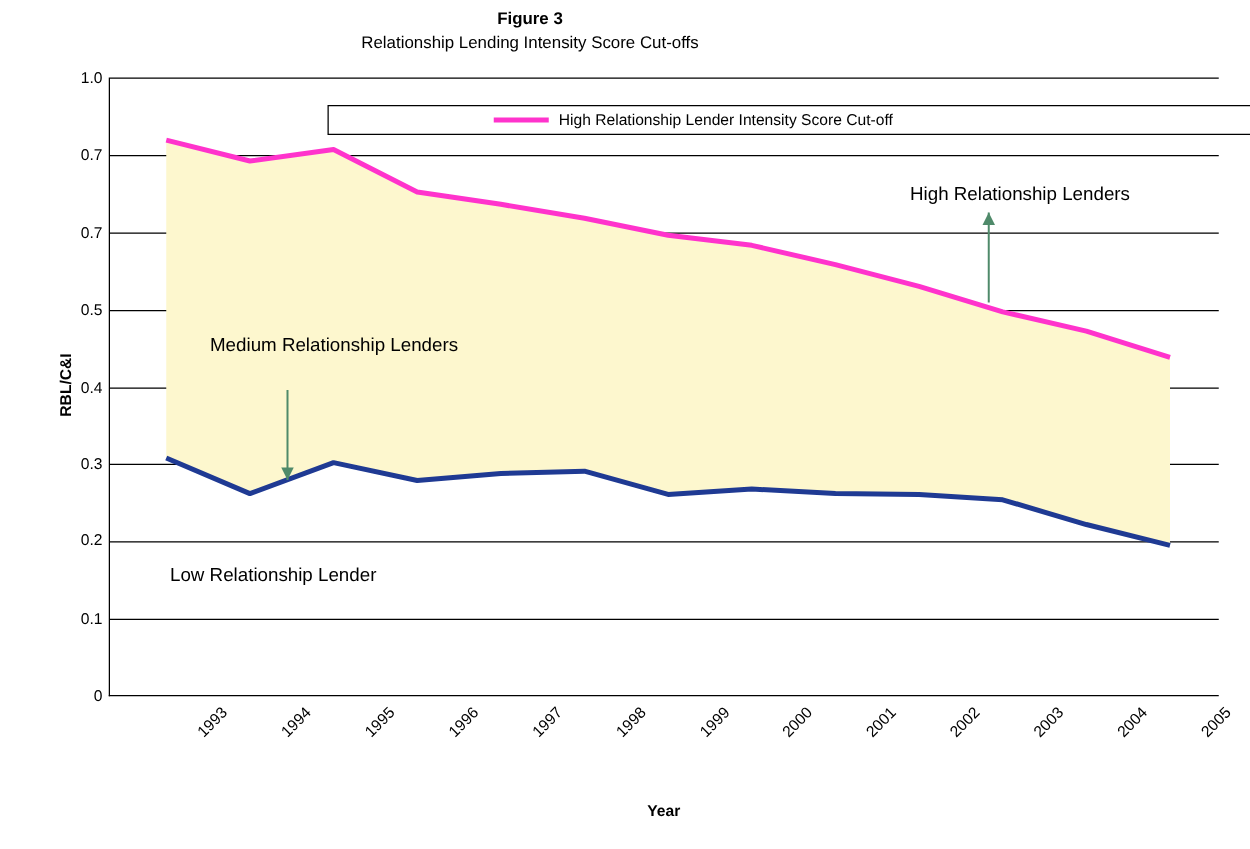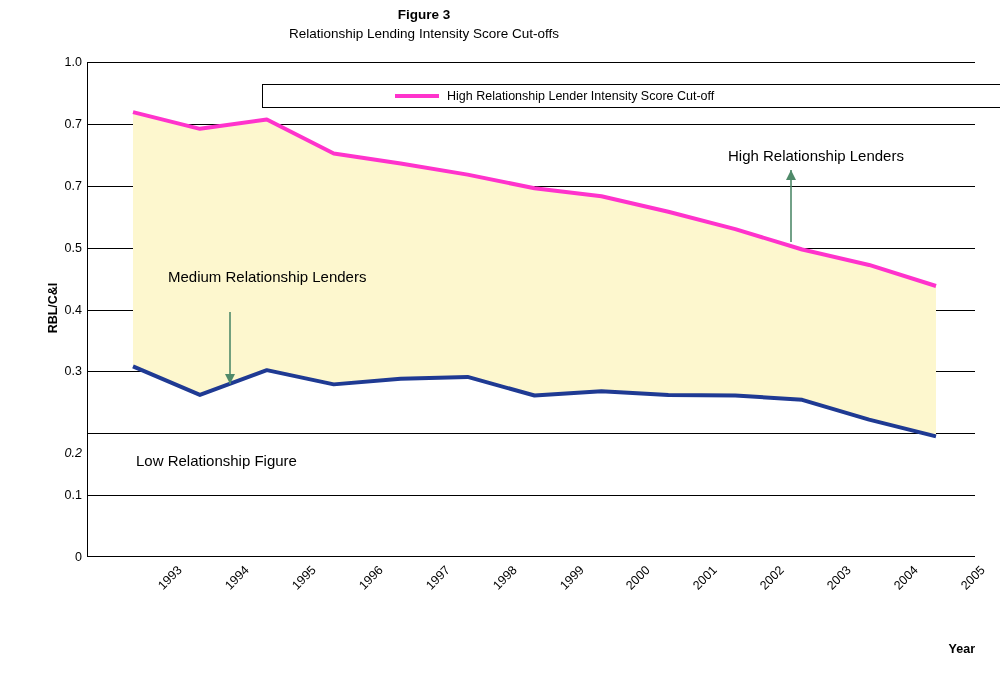--- a/index.html
+++ b/index.html
@@ -51,21 +51,21 @@
   .xtick-label{
     position:absolute;top:501px;
     font-size:12.5px;
     transform:rotate(-45deg);
     transform-origin:right top;
     white-space:nowrap;
     text-align:right;
   }
   .xaxis-title{
     position:absolute;left:32px;width:888px;top:580px;
-    text-align:right;font-size:12.5px;font-weight:bold;
+    text-align:center;font-size:12.5px;font-weight:bold;
   }
 
   svg.chart-svg{position:absolute;left:0;top:0;width:888px;height:495px;overflow:visible;}
 
   .legend-box{
     position:absolute;
     left:174px;top:22px;
     width:780px;height:24px;
     border:1px solid #000;
     background:#ffffff;
@@ -104,21 +104,21 @@
 
     <div class="ylabel">RBL/C&amp;I</div>
 
     <div class="axis-box">
 
       <div id="gridlines">
           <div class="ytick-label" style="top: 495px;">0</div>
           <div class="gridline" style="top: 433.125px;"></div>
           <div class="ytick-label" style="top: 433.125px;">0.1</div>
           <div class="gridline" style="top: 371.25px;"></div>
-          <div class="ytick-label" style="top: 391px; font-style: italic;">0.2</div>
+          <div class="ytick-label" style="top: 370px;">0.2</div>
           <div class="gridline" style="top: 309.375px;"></div>
           <div class="ytick-label" style="top: 309.375px;">0.3</div>
           <div class="gridline" style="top: 247.5px;"></div>
           <div class="ytick-label" style="top: 247.5px;">0.4</div>
           <div class="gridline" style="top: 185.625px;"></div>
           <div class="ytick-label" style="top: 185.625px;">0.5</div>
           <div class="gridline" style="top: 123.75px;"></div>
           <div class="ytick-label" style="top: 123.75px;">0.7</div>
           <div class="gridline" style="top: 61.875px;"></div>
           <div class="ytick-label" style="top: 61.875px; margin-left: 40px;">0.7</div>
@@ -141,21 +141,21 @@
         </svg>
 
       <div class="legend-box">
         <div class="legend-entry second">
           <span class="legend-swatch" id="swatch-high" style="background: rgb(255, 51, 204);"></span>
           <span class="legend-text">High Relationship Lender Intensity Score Cut-off</span>
         </div>
       </div>
 
       <div class="annot" id="annot-medium">Medium Relationship Lenders</div>
-      <div class="annot" id="annot-low">Low Relationship Figure</div>
+      <div class="annot" id="annot-low">Low Relationship Lender</div>
       <div class="annot" id="annot-high">High Relationship Lenders</div>
 
       <div id="xticks">
           <div class="xtick-label" style="left: 59px;">1993</div>
           <div class="xtick-label" style="left: 125.917px;">1994</div>
           <div class="xtick-label" style="left: 192.833px;">1995</div>
           <div class="xtick-label" style="left: 259.75px;">1996</div>
           <div class="xtick-label" style="left: 326.667px;">1997</div>
           <div class="xtick-label" style="left: 393.583px;">1998</div>
           <div class="xtick-label" style="left: 460.5px;">1999</div>

